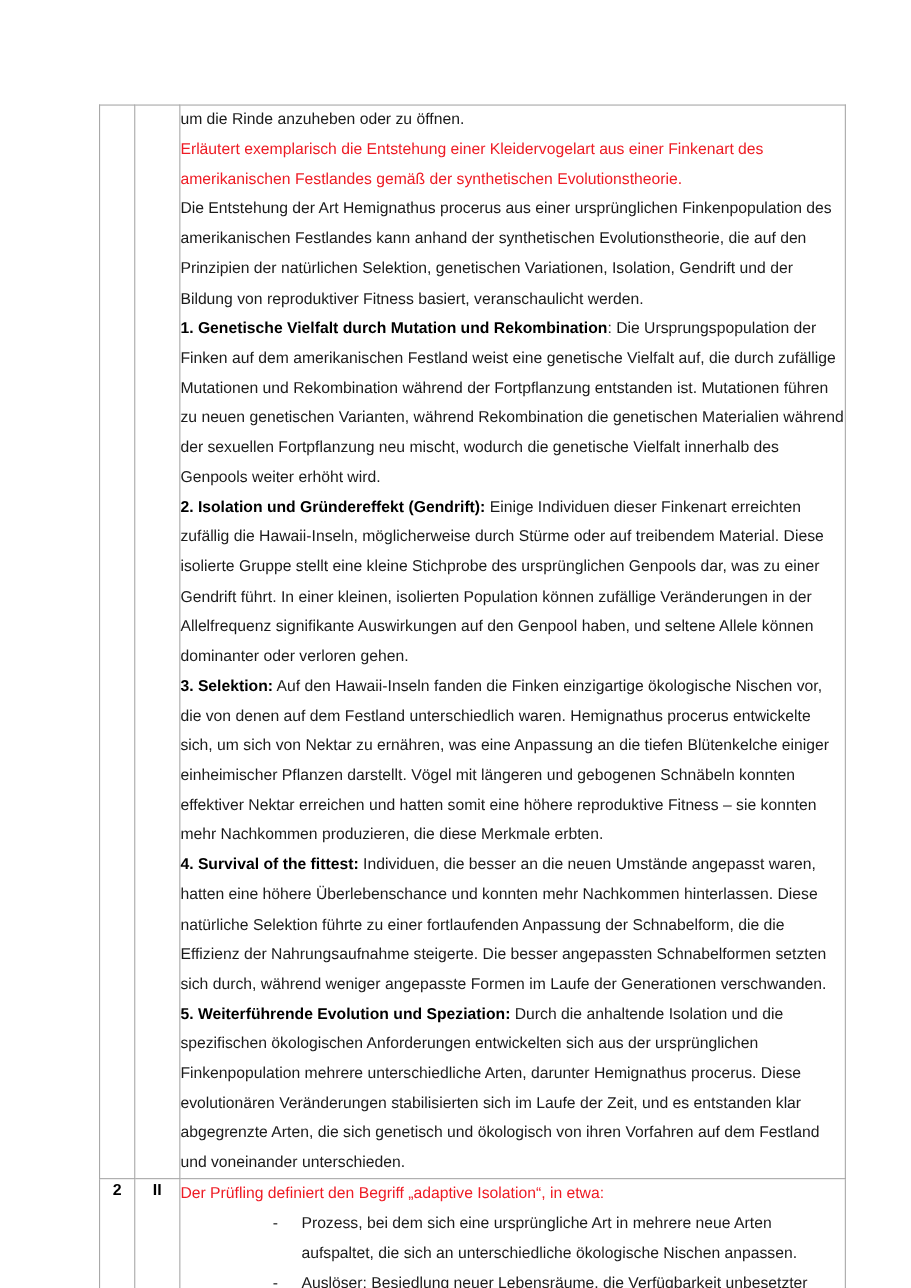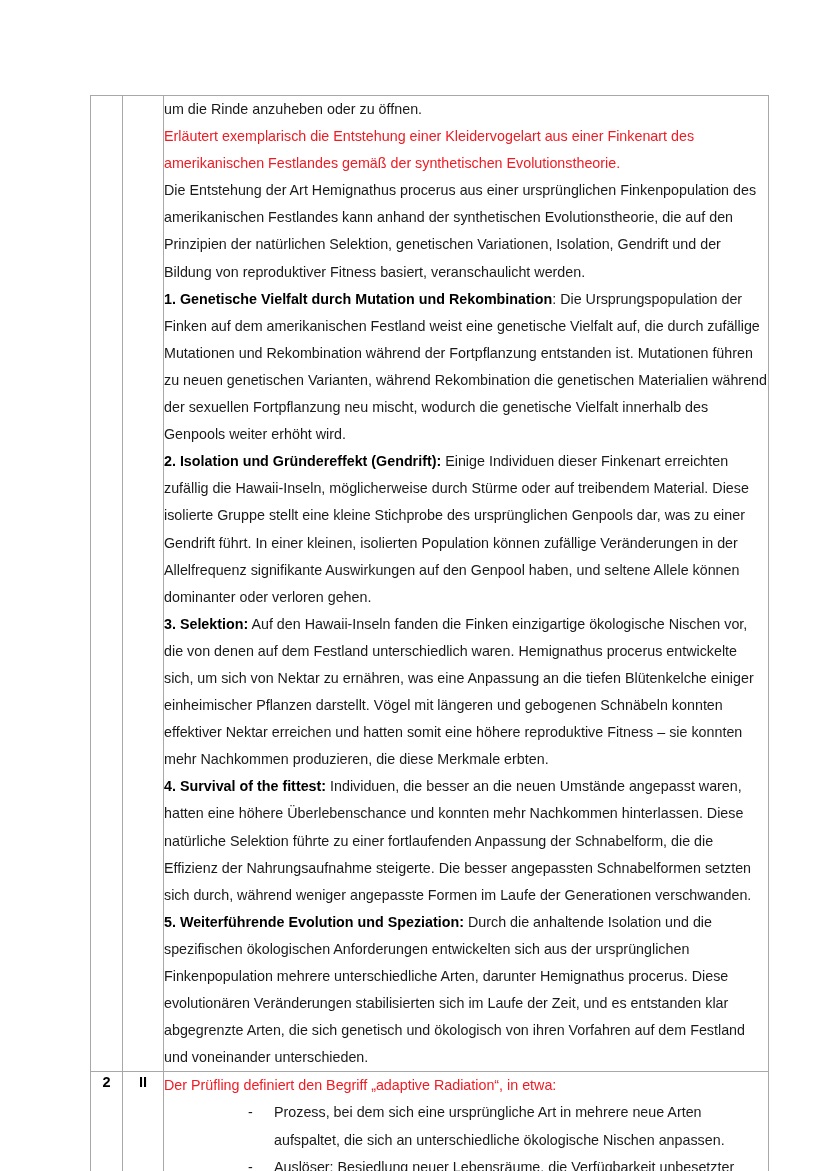--- a/index.html
+++ b/index.html
@@ -133,21 +133,21 @@
           <p class="para"><span class="lead">5. Weiterführende Evolution und Speziation:</span><span> Durch die anhaltende Isolation und die spezifischen ökologischen Anforderungen entwickelten sich aus der ursprünglichen Finkenpopulation mehrere unterschiedliche Arten, darunter Hemignathus procerus. Diese evolutionären Veränderungen stabilisierten sich im Laufe der Zeit, und es entstanden klar abgegrenzte Arten, die sich genetisch und ökologisch von ihren Vorfahren auf dem Festland und voneinander unterschieden.</span></p>
 
         </td>
       </tr>
 
       <tr>
         <td class="cell-num">2</td>
         <td class="cell-roman">II</td>
         <td class="cell-body">
 
-          <p class="para red">Der Prüfling definiert den Begriff „adaptive Radiation“, in etwa:</p>
+          <p class="para red">Der Prüfling definiert den Begriff „adaptive Isolation“, in etwa:</p>
 
           <ul class="dash-list">
             <li>
               <span class="dash">-</span>
               <span>Prozess, bei dem sich eine ursprüngliche Art in mehrere neue Arten aufspaltet, die sich an unterschiedliche ökologische Nischen anpassen.</span>
             </li>
             <li>
               <span class="dash">-</span>
               <span>Auslöser: Besiedlung neuer Lebensräume, die Verfügbarkeit unbesetzter ökologischer Nischen oder die Entstehung neuer Anpassungen, die den Zugang zu neuen Ressourcen ermöglichen.</span>
             </li>

